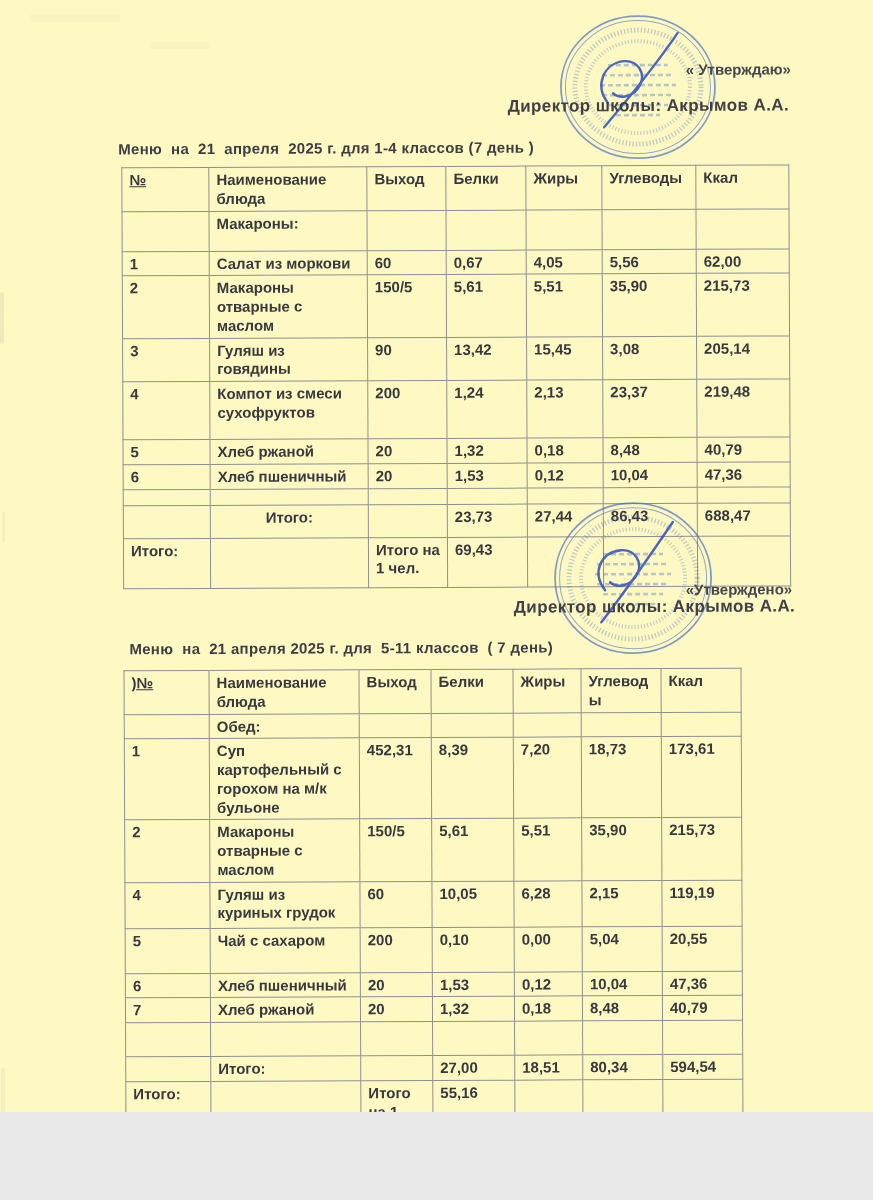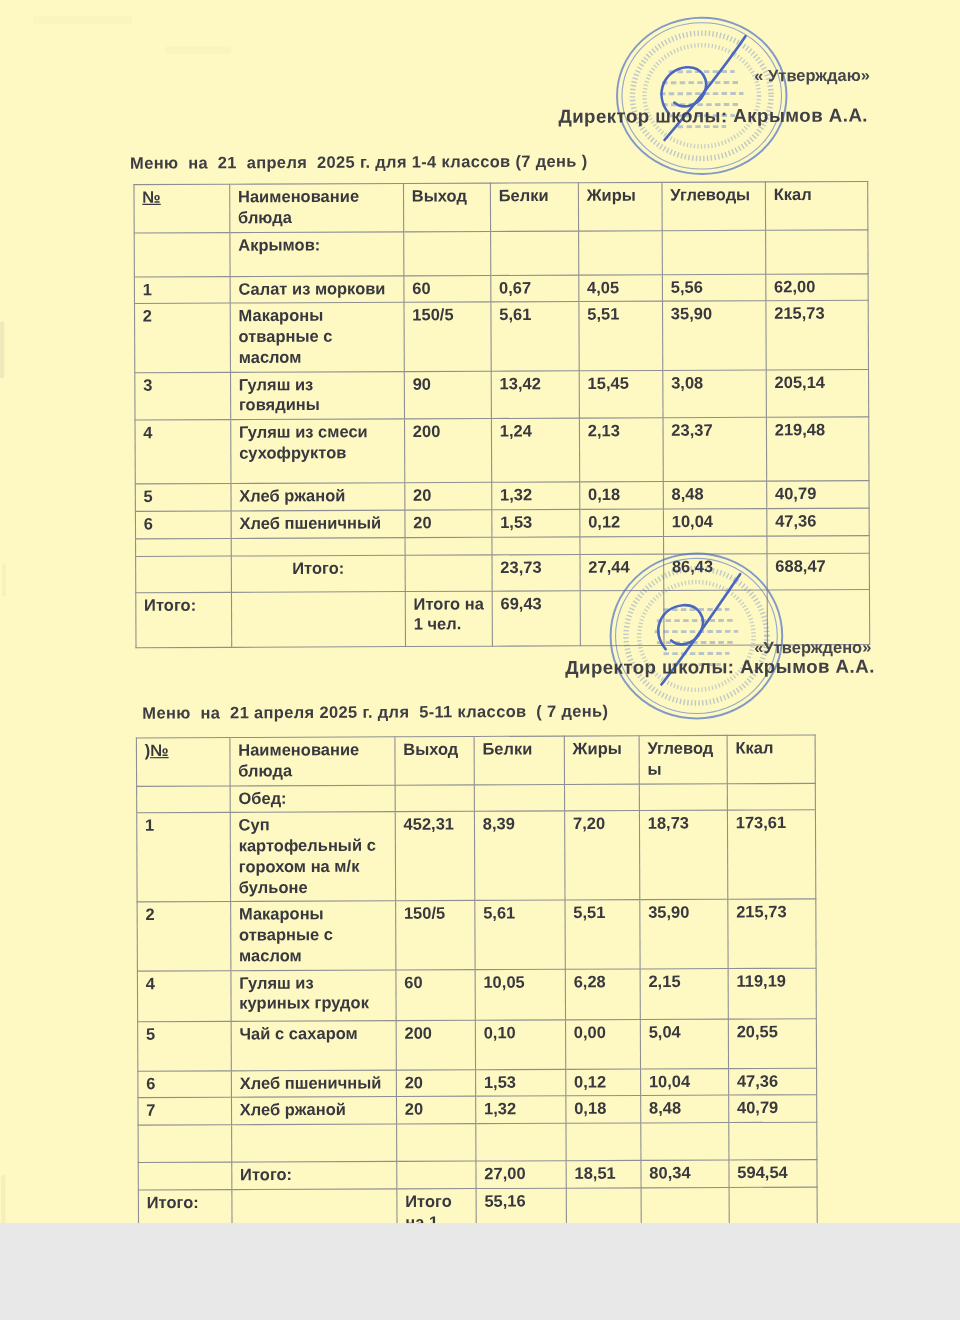--- a/index.html
+++ b/index.html
@@ -90,21 +90,21 @@
         <td class="num-underline">№</td>
         <td>Наименование блюда</td>
         <td>Выход</td>
         <td>Белки</td>
         <td>Жиры</td>
         <td>Углеводы</td>
         <td>Ккал</td>
       </tr>
       <tr style="height:40px">
         <td></td>
-        <td>Акрымов:</td>
+        <td>Макароны:</td>
         <td></td>
             <td></td>
         <td></td>
             <td></td>
             <td></td>
       </tr>
       <tr style="height:20px">
         <td>1</td>
         <td>Салат из моркови</td>
         <td>60</td>
@@ -126,21 +126,21 @@
         <td>3</td>
         <td>Гуляш из говядины</td>
         <td>90</td>
         <td>13,42</td>
         <td>15,45</td>
         <td>3,08</td>
         <td>205,14</td>
       </tr>
       <tr style="height:58px">
         <td>4</td>
-        <td>Гуляш из смеси сухофруктов</td>
+        <td>Компот из смеси сухофруктов</td>
         <td>200</td>
         <td>1,24</td>
         <td>2,13</td>
         <td>23,37</td>
         <td>219,48</td>
       </tr>
       <tr style="height:21px">
         <td>5</td>
         <td>Хлеб ржаной</td>
         <td>20</td>

